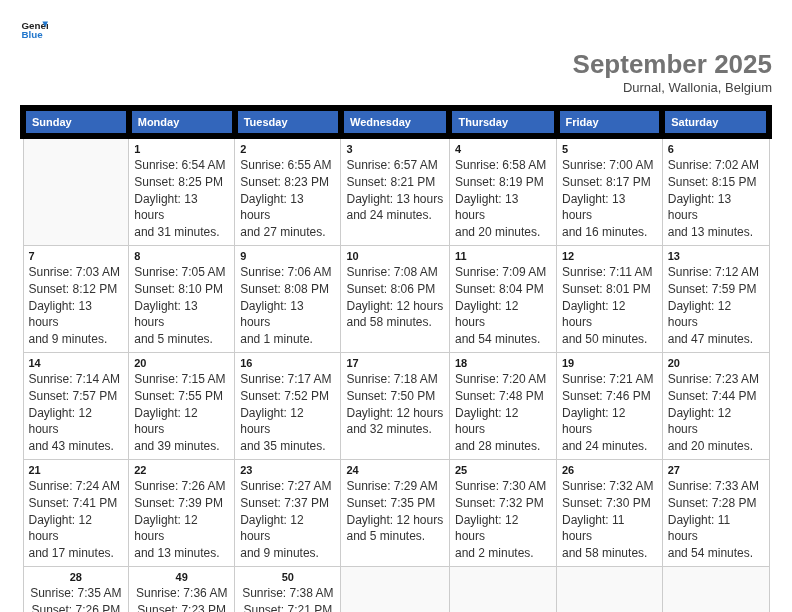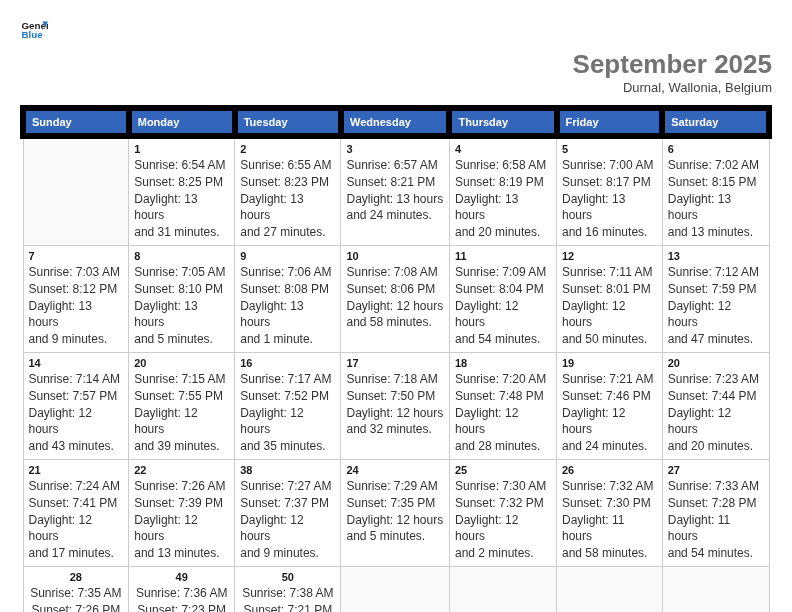--- a/index.html
+++ b/index.html
@@ -205,21 +205,21 @@
         <tr>
           <td>
             <div class="day-number">21</div>
             <div class="day-info">Sunrise: 7:24 AM<br>Sunset: 7:41 PM<br>Daylight: 12 hours<br>and 17 minutes.</div>
           </td>
           <td>
             <div class="day-number">22</div>
             <div class="day-info">Sunrise: 7:26 AM<br>Sunset: 7:39 PM<br>Daylight: 12 hours<br>and 13 minutes.</div>
           </td>
           <td>
-            <div class="day-number">38</div>
+            <div class="day-number">23</div>
             <div class="day-info">Sunrise: 7:27 AM<br>Sunset: 7:37 PM<br>Daylight: 12 hours<br>and 9 minutes.</div>
           </td>
           <td>
             <div class="day-number">24</div>
             <div class="day-info">Sunrise: 7:29 AM<br>Sunset: 7:35 PM<br>Daylight: 12 hours<br>and 5 minutes.</div>
           </td>
           <td>
             <div class="day-number">25</div>
             <div class="day-info">Sunrise: 7:30 AM<br>Sunset: 7:32 PM<br>Daylight: 12 hours<br>and 2 minutes.</div>
           </td>

